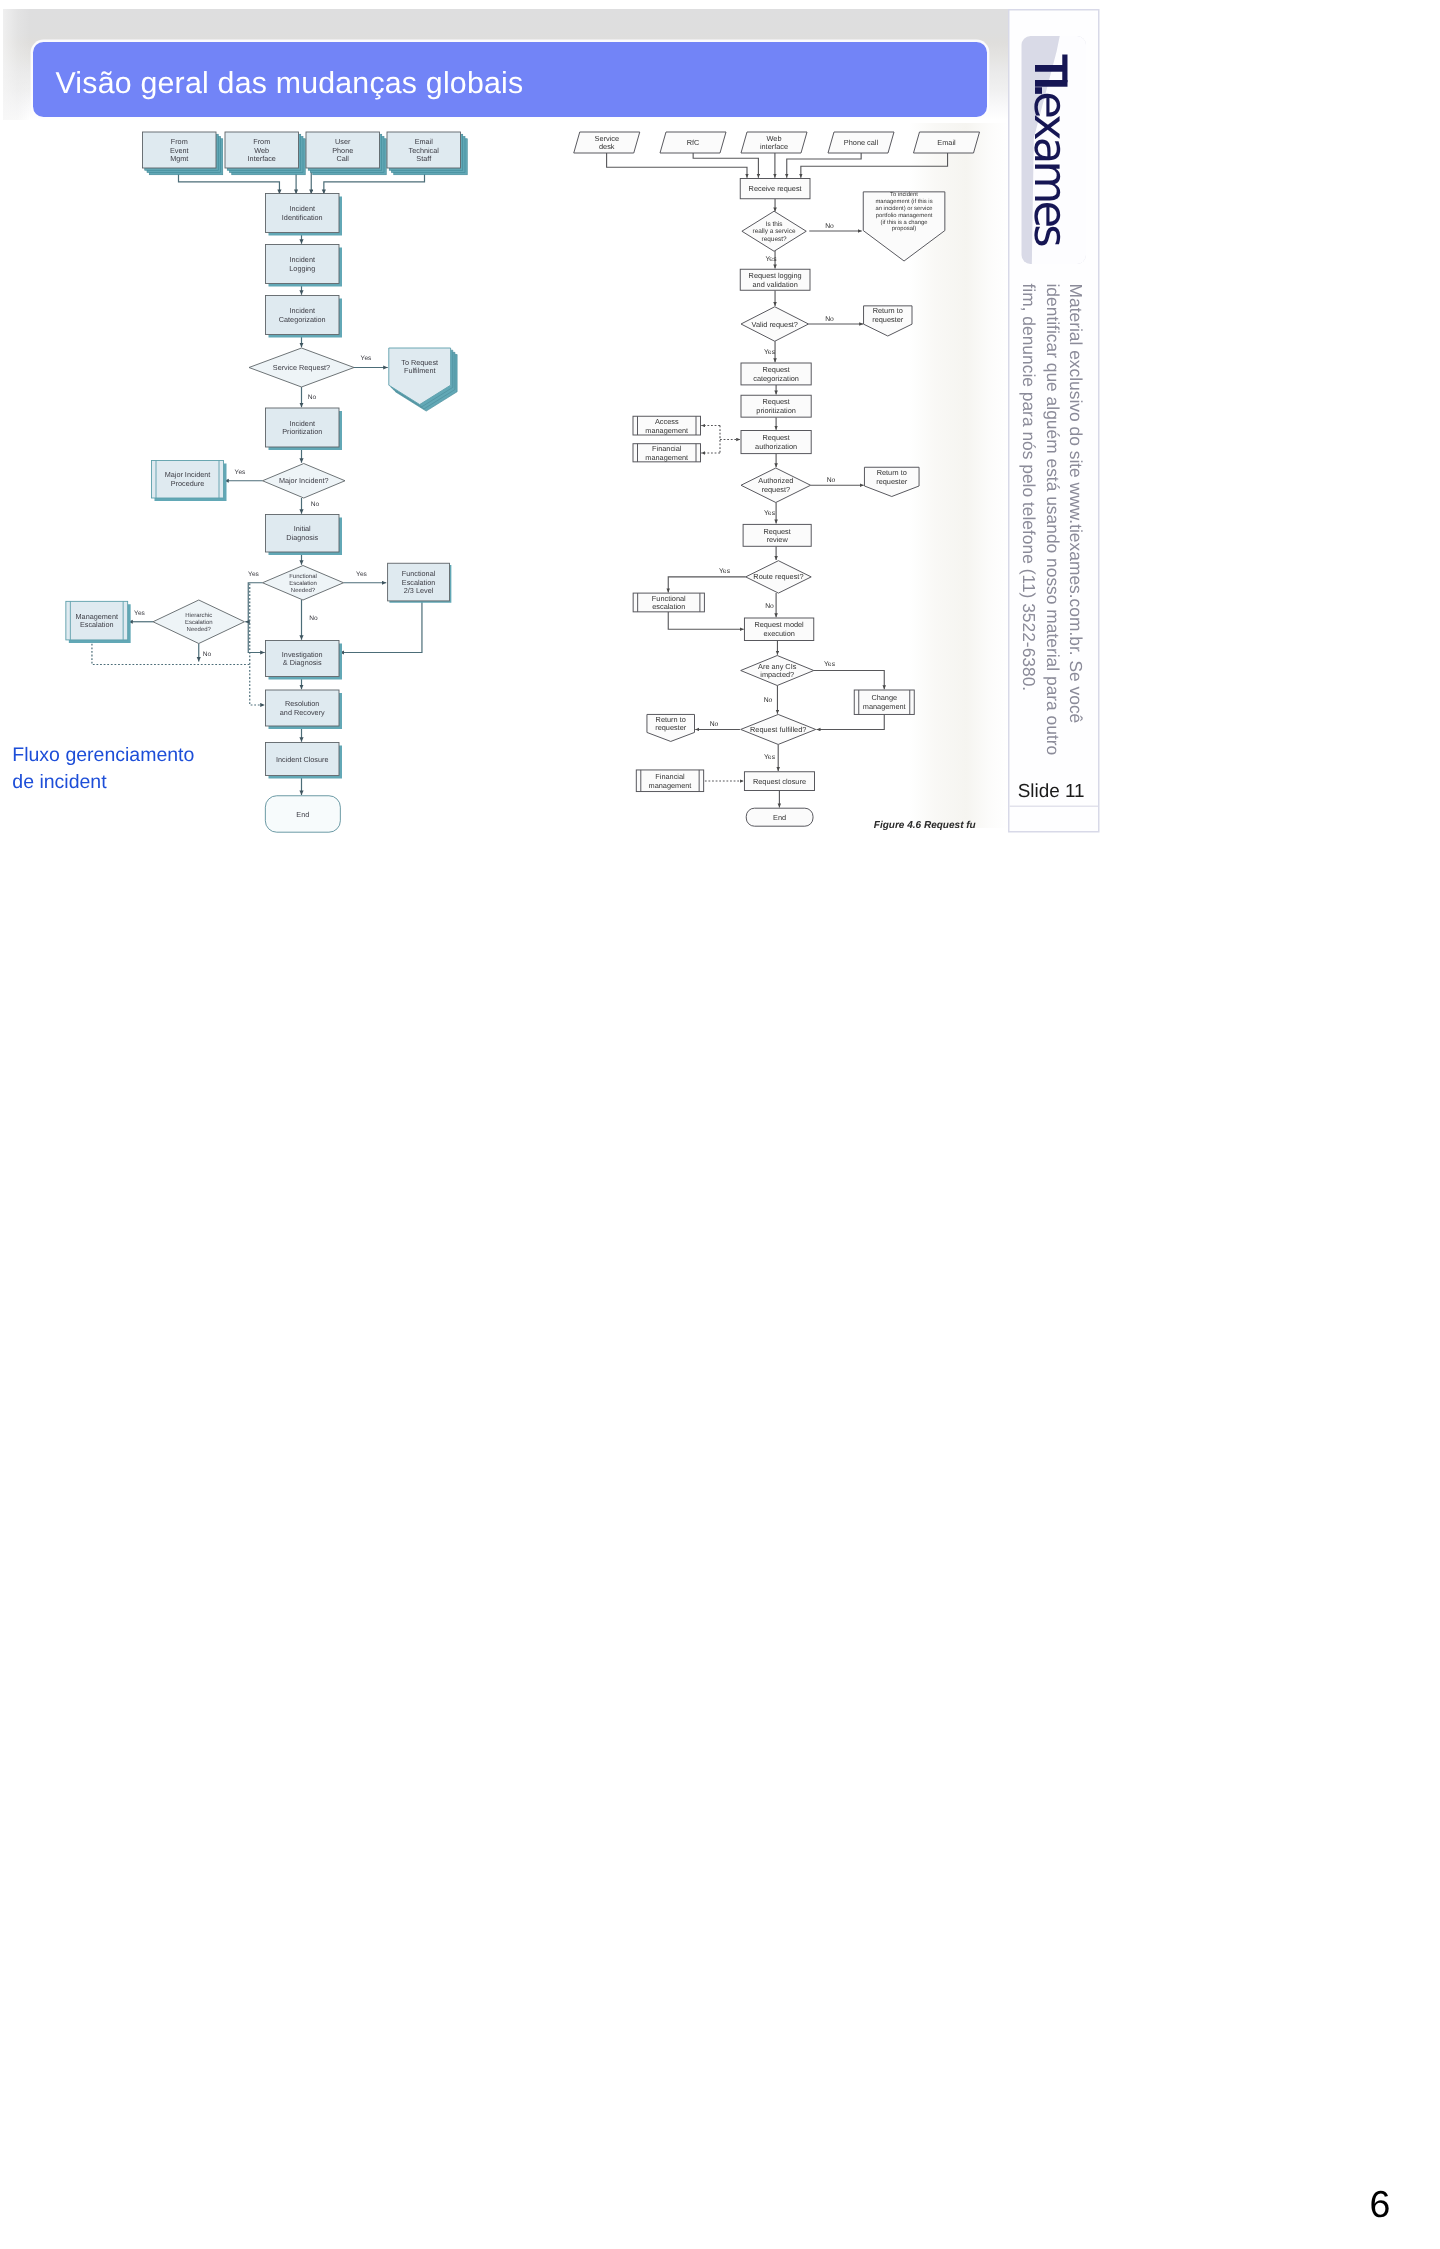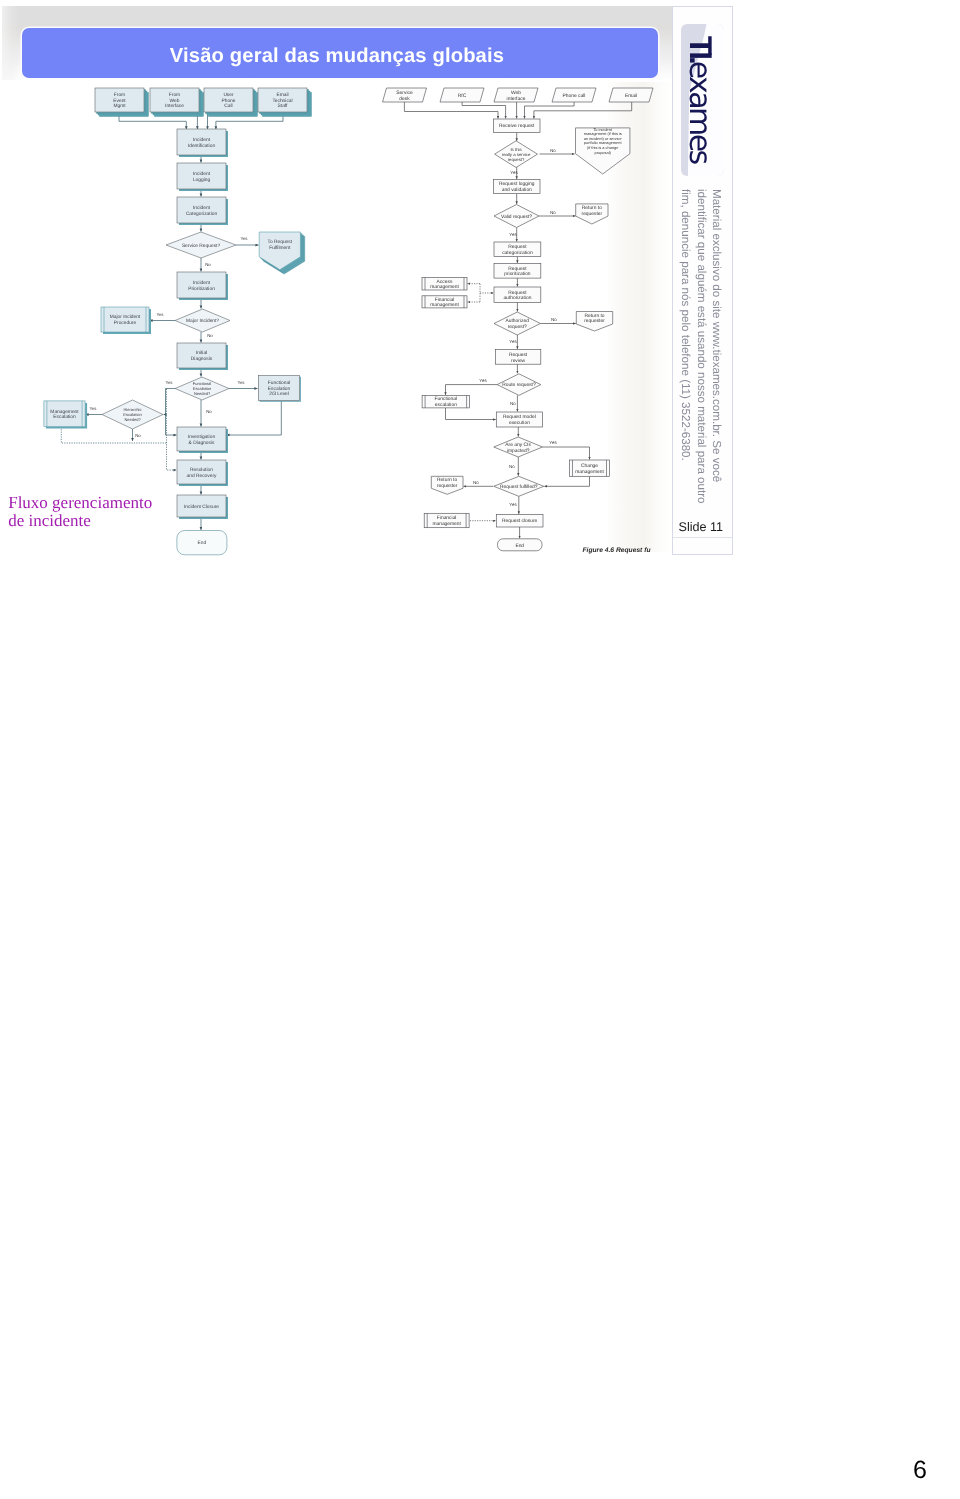--- a/index.html
+++ b/index.html
@@ -10,26 +10,26 @@
   
   #headband{position:absolute;left:2px;top:6px;width:670px;height:74px;
      background:linear-gradient(180deg,#dededf 0%,#dedede 22%,#dfdedc 30%,#e4e3e1 42%,#eaeaea 56%,#f0f0f0 72%,#f9f9fa 88%,#ffffff 100%);}
   #headband-left{position:absolute;left:2px;top:6px;width:18px;height:74px;
      background:linear-gradient(90deg,rgba(245,245,245,0.75) 0%,rgba(236,236,236,0.35) 55%,rgba(222,222,222,0) 100%);}
 
   
   #titlebar{position:absolute;left:22px;top:28px;width:636px;height:50px;
      background:#7284f7;border-radius:7px;box-shadow:0 0 0 1.6px rgba(253,253,255,0.92);}
   #titletext{position:absolute;left:37px;top:43.5px;width:600px;
-     font-size:20.2px;font-weight:bold;color:#ffffff;letter-spacing:0.15px;
-     font-family:"Liberation Sans",sans-serif;line-height:24px;text-align:center;}
+     font-size:20.2px;font-weight:normal;color:#ffffff;letter-spacing:0.15px;
+     font-family:"Liberation Sans",sans-serif;line-height:24px;}
 
   
-  #caption{position:absolute;left:8.2px;top:493.5px;width:260px;white-space:nowrap;font-size:17px;color:#a21caf;
-     line-height:18.7px;font-family:Liberation Serif, serif;}
+  #caption{position:absolute;left:8.2px;top:493.5px;width:260px;white-space:nowrap;font-size:13px;color:#1d4ed8;
+     line-height:18.7px;font-family:Liberation Sans, sans-serif;}
 
   
   #rpanel{position:absolute;left:671.5px;top:6px;width:61px;height:548.5px;background:#fefeff;
      border:1px solid #d8d9e8;box-sizing:border-box;}
   #logobox{position:absolute;left:680.5px;top:23.5px;width:43.5px;height:152.5px;border-radius:6px;
      background:#d9dae7;overflow:hidden;}
   #logobox .sheen{position:absolute;left:0;top:0;width:43.5px;height:152.5px;
      background:#fdfdff;clip-path:polygon(100% 0,100% 100%,17% 100%,20% 45%,55% 7%,60% 0);}
   #logotext{position:absolute;left:38.5px;top:12.5px;transform:rotate(90deg);transform-origin:0 0;
      white-space:nowrap;font-family:"Liberation Sans",sans-serif;color:#161654;}
@@ -63,21 +63,21 @@
   <div id="headband"></div>
   <div id="headband-left"></div>
 
   <div id="titlebar"></div>
   <div id="titletext">Visão geral das mudanças globais</div>
 
   <div id="scanband"></div>
 
   <div id="caption">
       <div>Fluxo gerenciamento</div>
-      <div>de incidente</div>
+      <div>de incident</div>
     </div>
 
   <svg id="flowL" width="280" height="480" viewBox="0 0 280 480" style="position:absolute;left:40px;top:80px;">
     <defs>
       <marker id="ahL" markerWidth="5" markerHeight="5" refX="3.8" refY="1.75" orient="auto">
         <path d="M0,0 L3.8,1.75 L0,3.5 z" fill="#3f555f"></path>
       </marker>
     </defs>
     <g id="flowL-edges" stroke="#4c6d78" stroke-width="0.8" fill="none">
         <polyline points="79,33 79,41.3 146.3,41.3 146.3,49.3" marker-end="url(#ahL)"></polyline>

